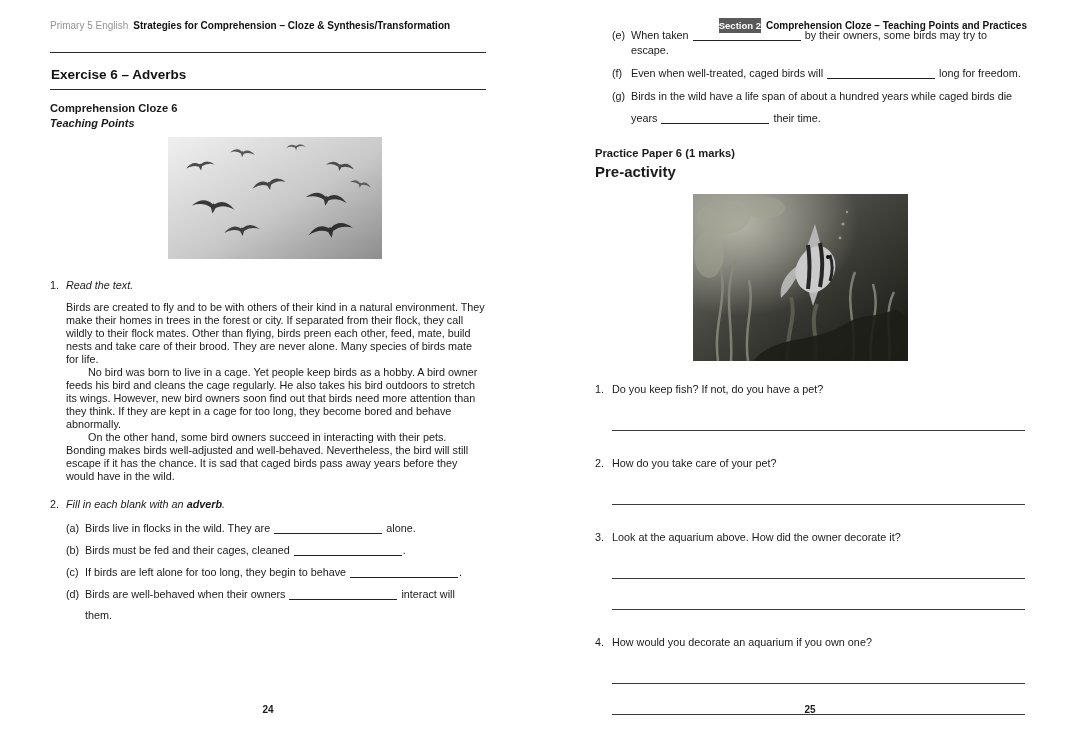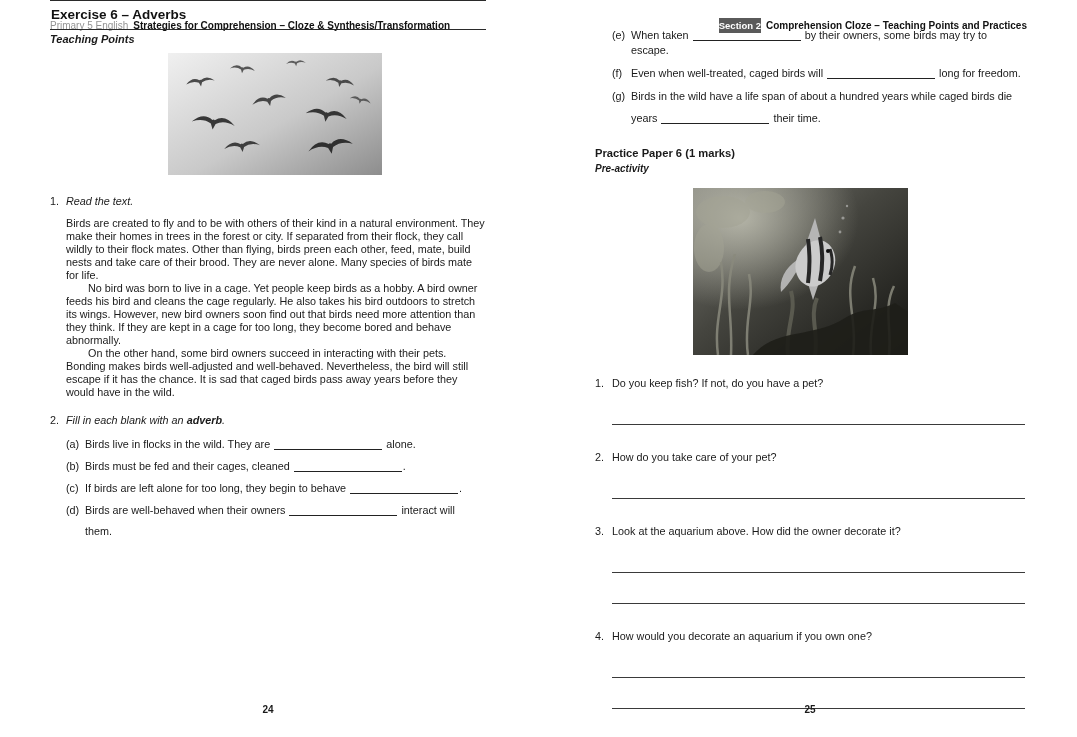--- a/index.html
+++ b/index.html
@@ -24,23 +24,24 @@
   }
   .hdr-right .htitle { font-weight:bold; color:#111; }
 
   
   .col { position:absolute; top:0; }
   .col-left  { left:50px;  width:436px; height:737px; }
   .col-right { left:595px; width:430px; height:737px; }
 
   
   .title-block {
+    margin-top:52px;
     border-top:1px solid #2a2a2a;
     border-bottom:1px solid #2a2a2a;
-    padding:6px 0 7px 1px;
+    padding:14px 0 7px 1px;
   }
   .title-block h1 { font-size:13.5px; font-weight:bold; color:#111; }
 
   .cloze-head { font-weight:bold; font-size:11.2px; margin-top:12px; }
   .cloze-sub  { font-weight:bold; font-style:italic; font-size:11px; margin-top:3px; }
 
   .photo-wrap-birds { margin:8px 0 0 118px; width:214px; height:122px; line-height:0; }
   .photo-wrap-aqua  { margin:14px 0 0 98px;  width:215px; height:167px; line-height:0; }
 
   .task { display:flex; margin-top:19px; line-height:15px; }
@@ -68,21 +69,21 @@
     text-align:center; font-weight:bold; font-size:10px;
   }
 
   
   .cloze-list-right { margin:28px 0 0 17px; }
   .cloze-list-right .citem { margin-top:8px; }
   .gline2 { margin-top:7px; }
   .nowrap { white-space:nowrap; }
 
   .practice-head { font-weight:bold; font-size:11.2px; margin-top:21px; }
-  .practice-sub  { font-weight:bold; font-style:italic; font-size:10px; margin-top:4px; }
+  .practice-sub  { font-weight:bold; font-size:15px; margin-top:4px; }
 
   .q { display:flex; margin-top:25px; line-height:15px; }
   .q .tnum { width:17px; flex:none; }
   .q .ttext { flex:1; }
   .q-first { margin-top:21px; }
   .answer-line { height:0; border-bottom:1px solid #3a3a3a; margin:33px 0 0 17px; }
   .answer-line.second { margin-top:30px; }
 </style>
 </head>
 <body>
@@ -90,20 +91,21 @@
 <div class="hdr-left">
   <span class="series">Primary 5 English</span><span class="htitle">Strategies for Comprehension – Cloze &amp; Synthesis/Transformation</span>
 </div>
 
 <div class="col col-left">
 
   <div class="title-block">
     <h1>Exercise 6 – Adverbs</h1>
   </div>
 
+  <div class="cloze-head">Comprehension Cloze 6</div>
   <div class="cloze-sub">Teaching Points</div>
 
   <div class="photo-wrap-birds">
     <svg width="214" height="122" viewBox="0 0 214 122">
       <defs>
         <linearGradient id="sky" x1="0" y1="0" x2="1" y2="1">
           <stop offset="0" stop-color="#f0f0f0"></stop>
           <stop offset="0.55" stop-color="#c9c9c9"></stop>
           <stop offset="1" stop-color="#8d8d8d"></stop>
         </linearGradient>

